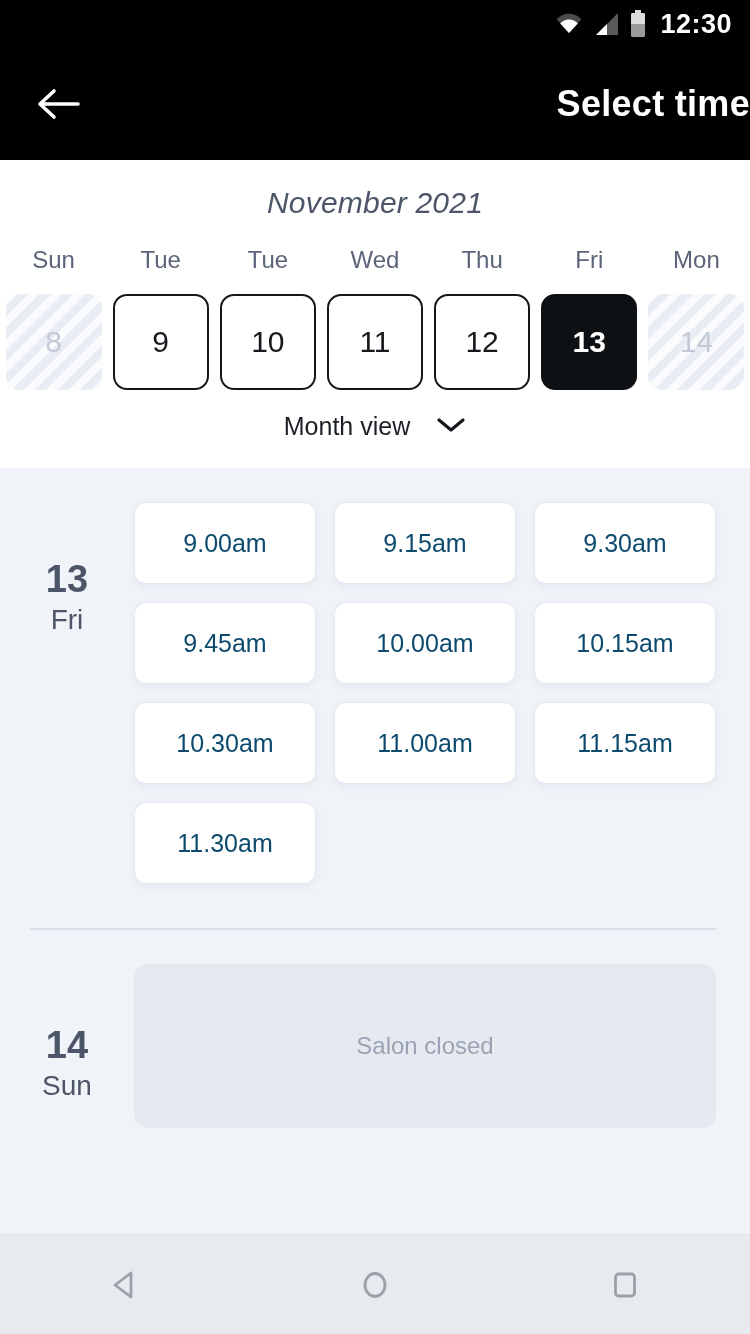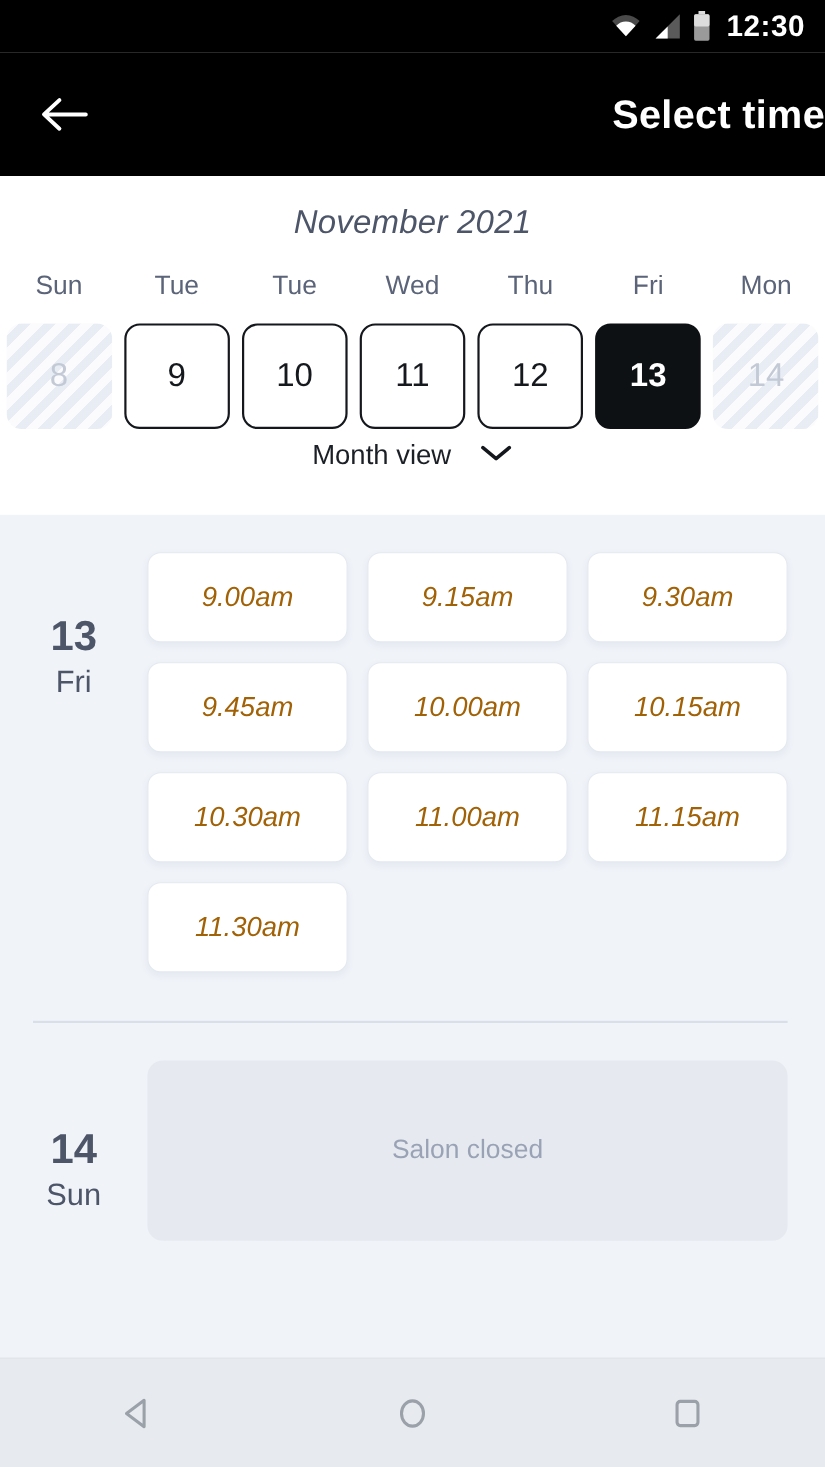--- a/index.html
+++ b/index.html
@@ -54,21 +54,21 @@
     display:flex; align-items:center; justify-content:center;
     font-size:30px; font-weight:normal; color:#15181d;
     background:#fff; border:2.5px solid #14171c; cursor:pointer;
   }
   .daycell.selected { background:#0e1114; border-color:#0e1114; color:#fff; font-weight:bold; }
   .daycell.disabled {
     border:none; color:#c3cad6; background:#eef1f6; cursor:default;
     background-image:repeating-linear-gradient(135deg, rgba(255,255,255,.75) 0 8px, rgba(230,236,244,.75) 8px 16px);
   }
   .monthview {
-    margin-top:10px; display:flex; align-items:center; gap:26px; cursor:pointer;
+    margin-top:22px; display:flex; align-items:center; gap:26px; cursor:pointer;
   }
   .monthview-label { font-size:25px; color:#1b1f26; }
 
   
   .content { flex:1 1 auto; background:#f0f3f8; overflow:hidden; position:relative; }
 
   .dayblock { display:flex; padding-top:34px; }
   .daylabel {
     width:134px; flex:0 0 134px; text-align:center;
     display:flex; flex-direction:column; align-items:center;
@@ -79,23 +79,22 @@
   .daylabel-dow { font-size:28px; color:#4d5568; margin-top:4px; }
 
   .slots {
     flex:1 1 auto; display:grid;
     grid-template-columns:repeat(3, 182px);
     gap:18px 18px; padding-right:34px;
   }
   .slot {
     height:82px; background:#fff; border:1px solid #e4e9f1; border-radius:12px;
     display:flex; align-items:center; justify-content:center;
-    font-size:25px; color:#a16207; cursor:pointer;
+    font-size:25px; color:#0c4a6e; cursor:pointer;
     box-shadow:0 3px 7px rgba(90,105,135,0.07);
-    font-style:italic;
   }
 
   .divider { height:2px; background:#d9dfe8; margin:44px 34px 0 30px; }
 
   .closedbox {
     flex:1 1 auto; margin-right:34px; height:164px;
     background:#e6eaf0; border-radius:14px;
     display:flex; align-items:center; justify-content:center;
     font-size:24px; color:#9aa3b5;
   }

